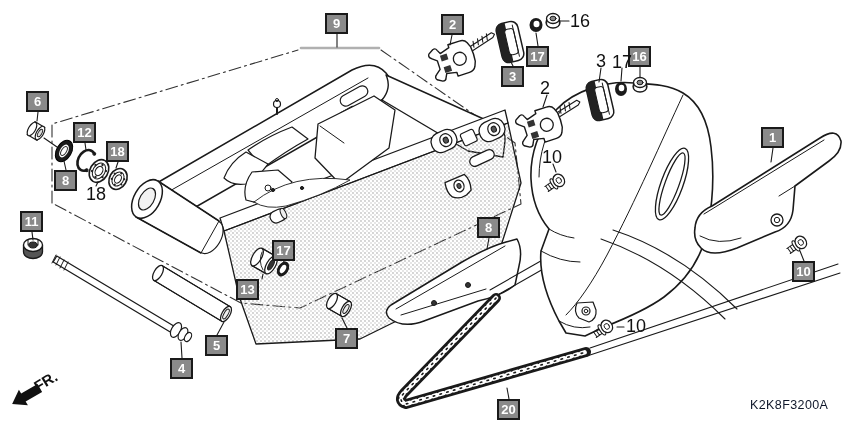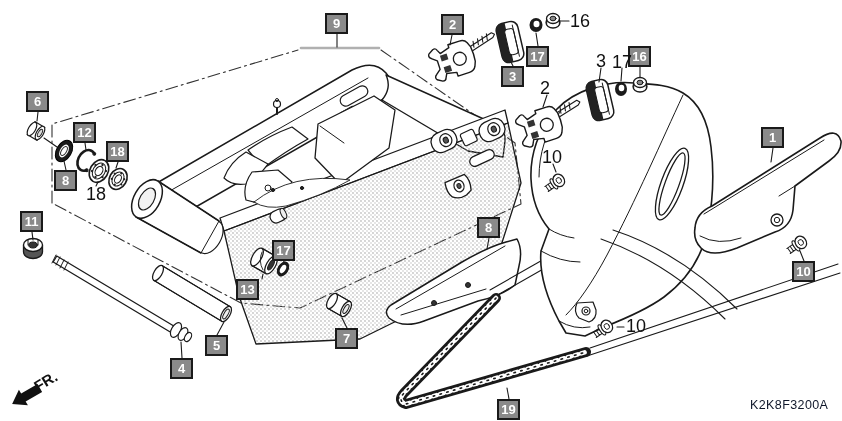--- a/index.html
+++ b/index.html
@@ -364,21 +364,21 @@
 <div class="co" style="left:54px;top:170px">8</div>
 <div class="co" style="left:106px;top:141px">18</div>
 <div class="co" style="left:20px;top:211px">11</div>
 <div class="co" style="left:236px;top:279px">13</div>
 <div class="co" style="left:272px;top:240px">17</div>
 <div class="co" style="left:335px;top:328px">7</div>
 <div class="co" style="left:205px;top:335px">5</div>
 <div class="co" style="left:170px;top:358px">4</div>
 <div class="co" style="left:477px;top:217px">8</div>
 <div class="co" style="left:792px;top:261px">10</div>
-<div class="co" style="left:497px;top:399px">19</div>
+<div class="co" style="left:497px;top:399px">20</div>
 
 <div class="pl" style="left:570px;top:12px">16</div>
 <div class="pl" style="left:540px;top:79px">2</div>
 <div class="pl" style="left:596px;top:52px">3</div>
 <div class="pl" style="left:612px;top:53px">17</div>
 <div class="pl" style="left:542px;top:148px">10</div>
 <div class="pl" style="left:626px;top:317px">10</div>
 <div class="pl" style="left:86px;top:185px">18</div>
 
 <div id="code">K2K8F3200A</div>

